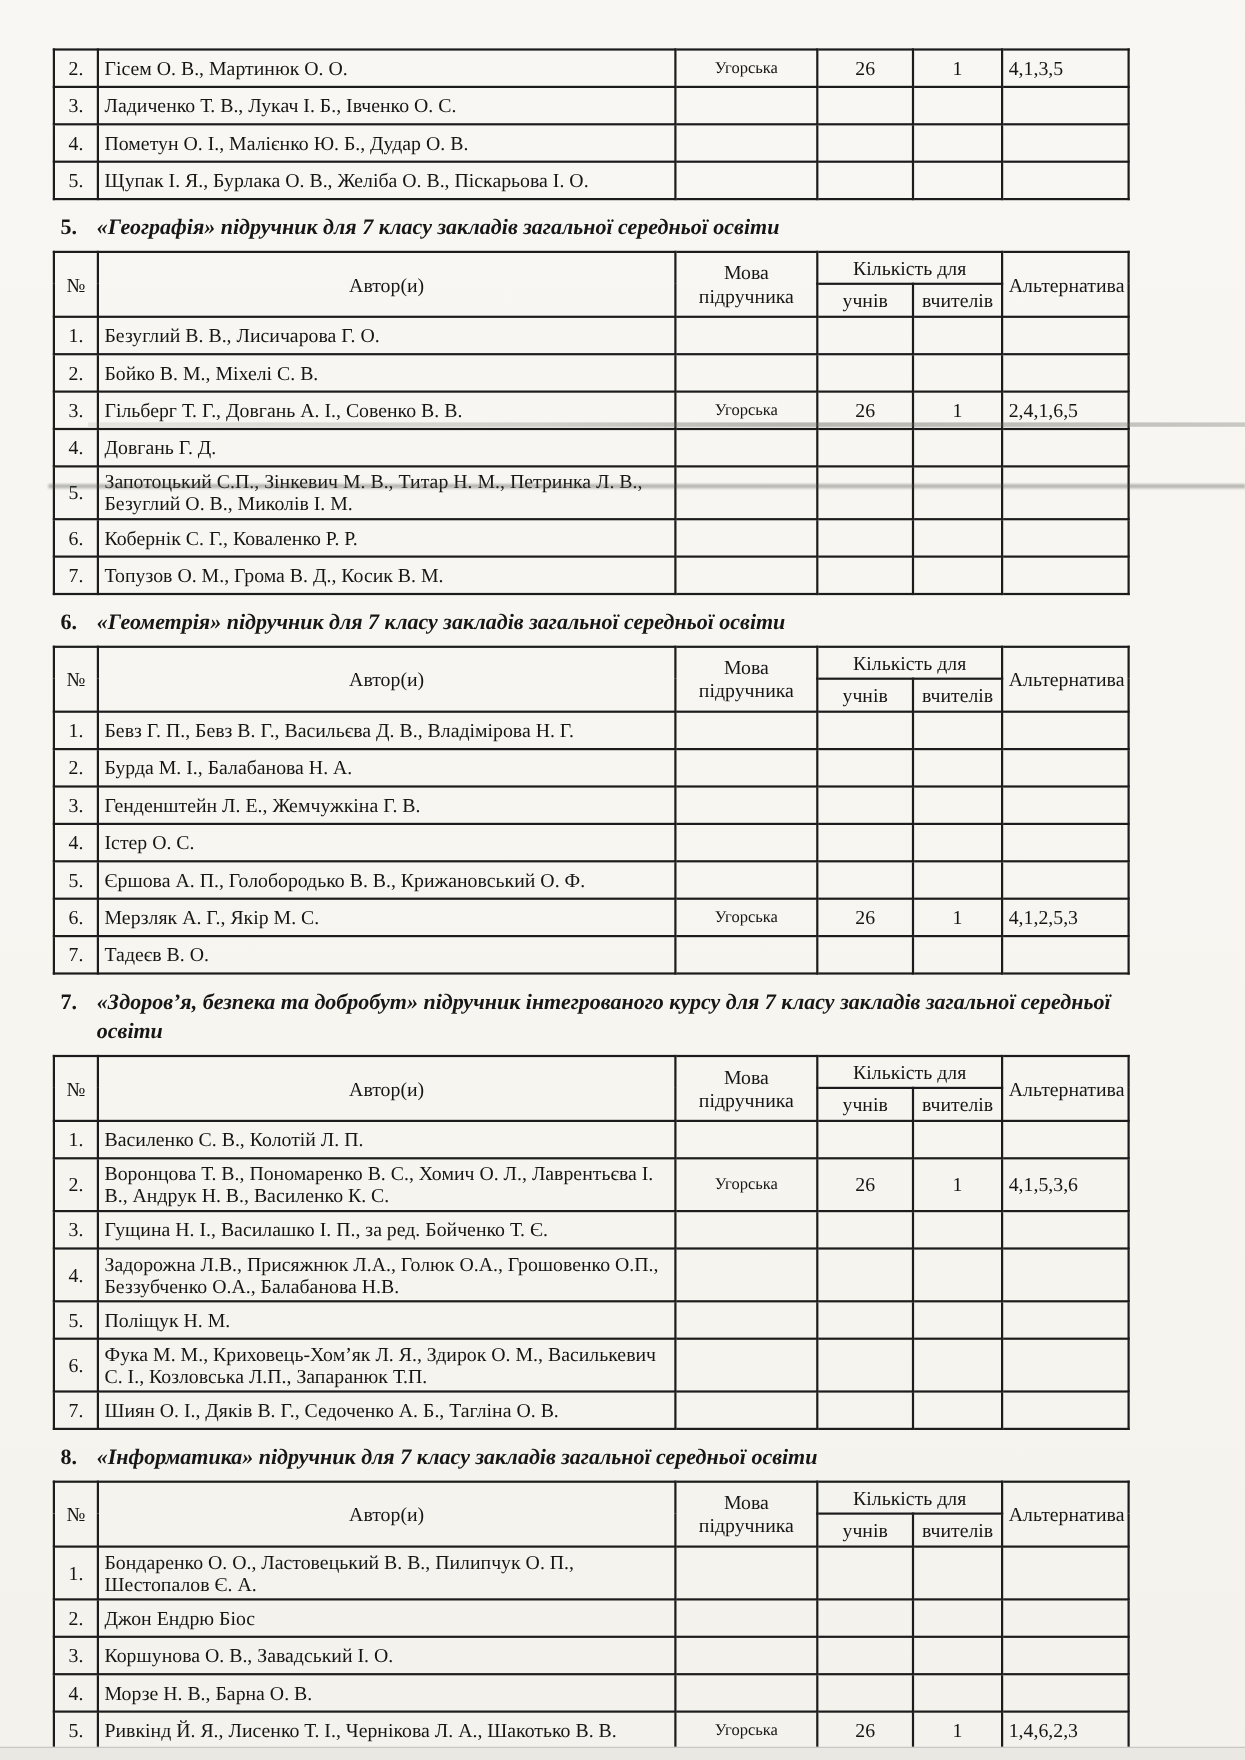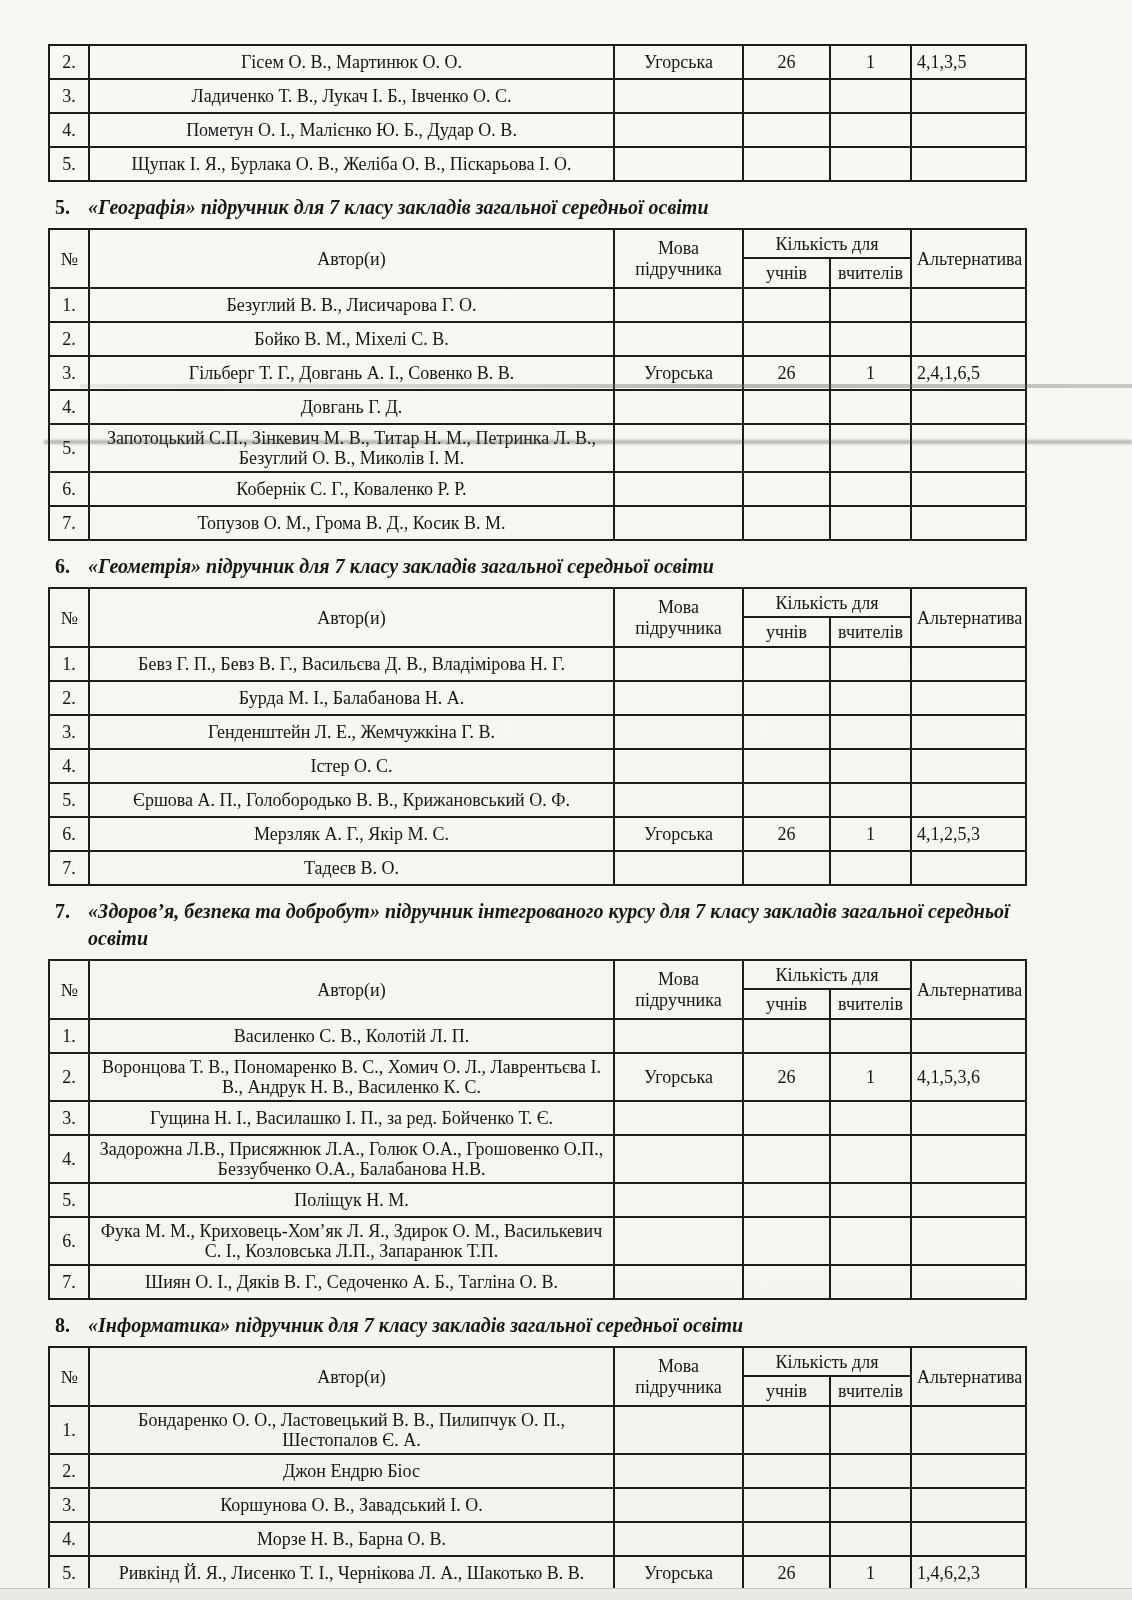--- a/index.html
+++ b/index.html
@@ -38,22 +38,22 @@
   col.c-auth{width:525px;}
   col.c-lang{width:129px;}
   col.c-stu{width:87px;}
   col.c-tea{width:81px;}
   col.c-alt{width:115px;}
   table.tb thead th{text-align:center;}
   table.tb thead tr.h1 th{height:20px;padding-top:4px;}
   table.tb thead tr.h2 th{height:22px;margin-top:47px;}
   .lang-two span{display:block;line-height:21px;}
   td.cell-num{text-align:center;height:26px;}
-  td.cell-auth{text-align:center;padding-left:9px;border-radius:14px;}
-  td.cell-lang{text-align:center;font-size:18px;}
+  td.cell-auth{text-align:left;padding-left:9px;border-radius:14px;}
+  td.cell-lang{text-align:center;font-size:15px;}
   td.cell-cnt{text-align:center;}
   td.cell-alt{text-align:left;padding-left:6px;}
   .artifact{position:absolute;left:80px;right:0;height:4px;pointer-events:none;}
   .artifact.a1{
     top:384px;
     background:linear-gradient(90deg,rgba(110,108,100,0.12) 0%,rgba(110,108,100,0.28) 40%,rgba(95,93,86,0.42) 60%,rgba(95,93,86,0.30) 100%);
     filter:blur(0.6px);
   }
   .artifact.a2{
     top:440px;left:44px;

